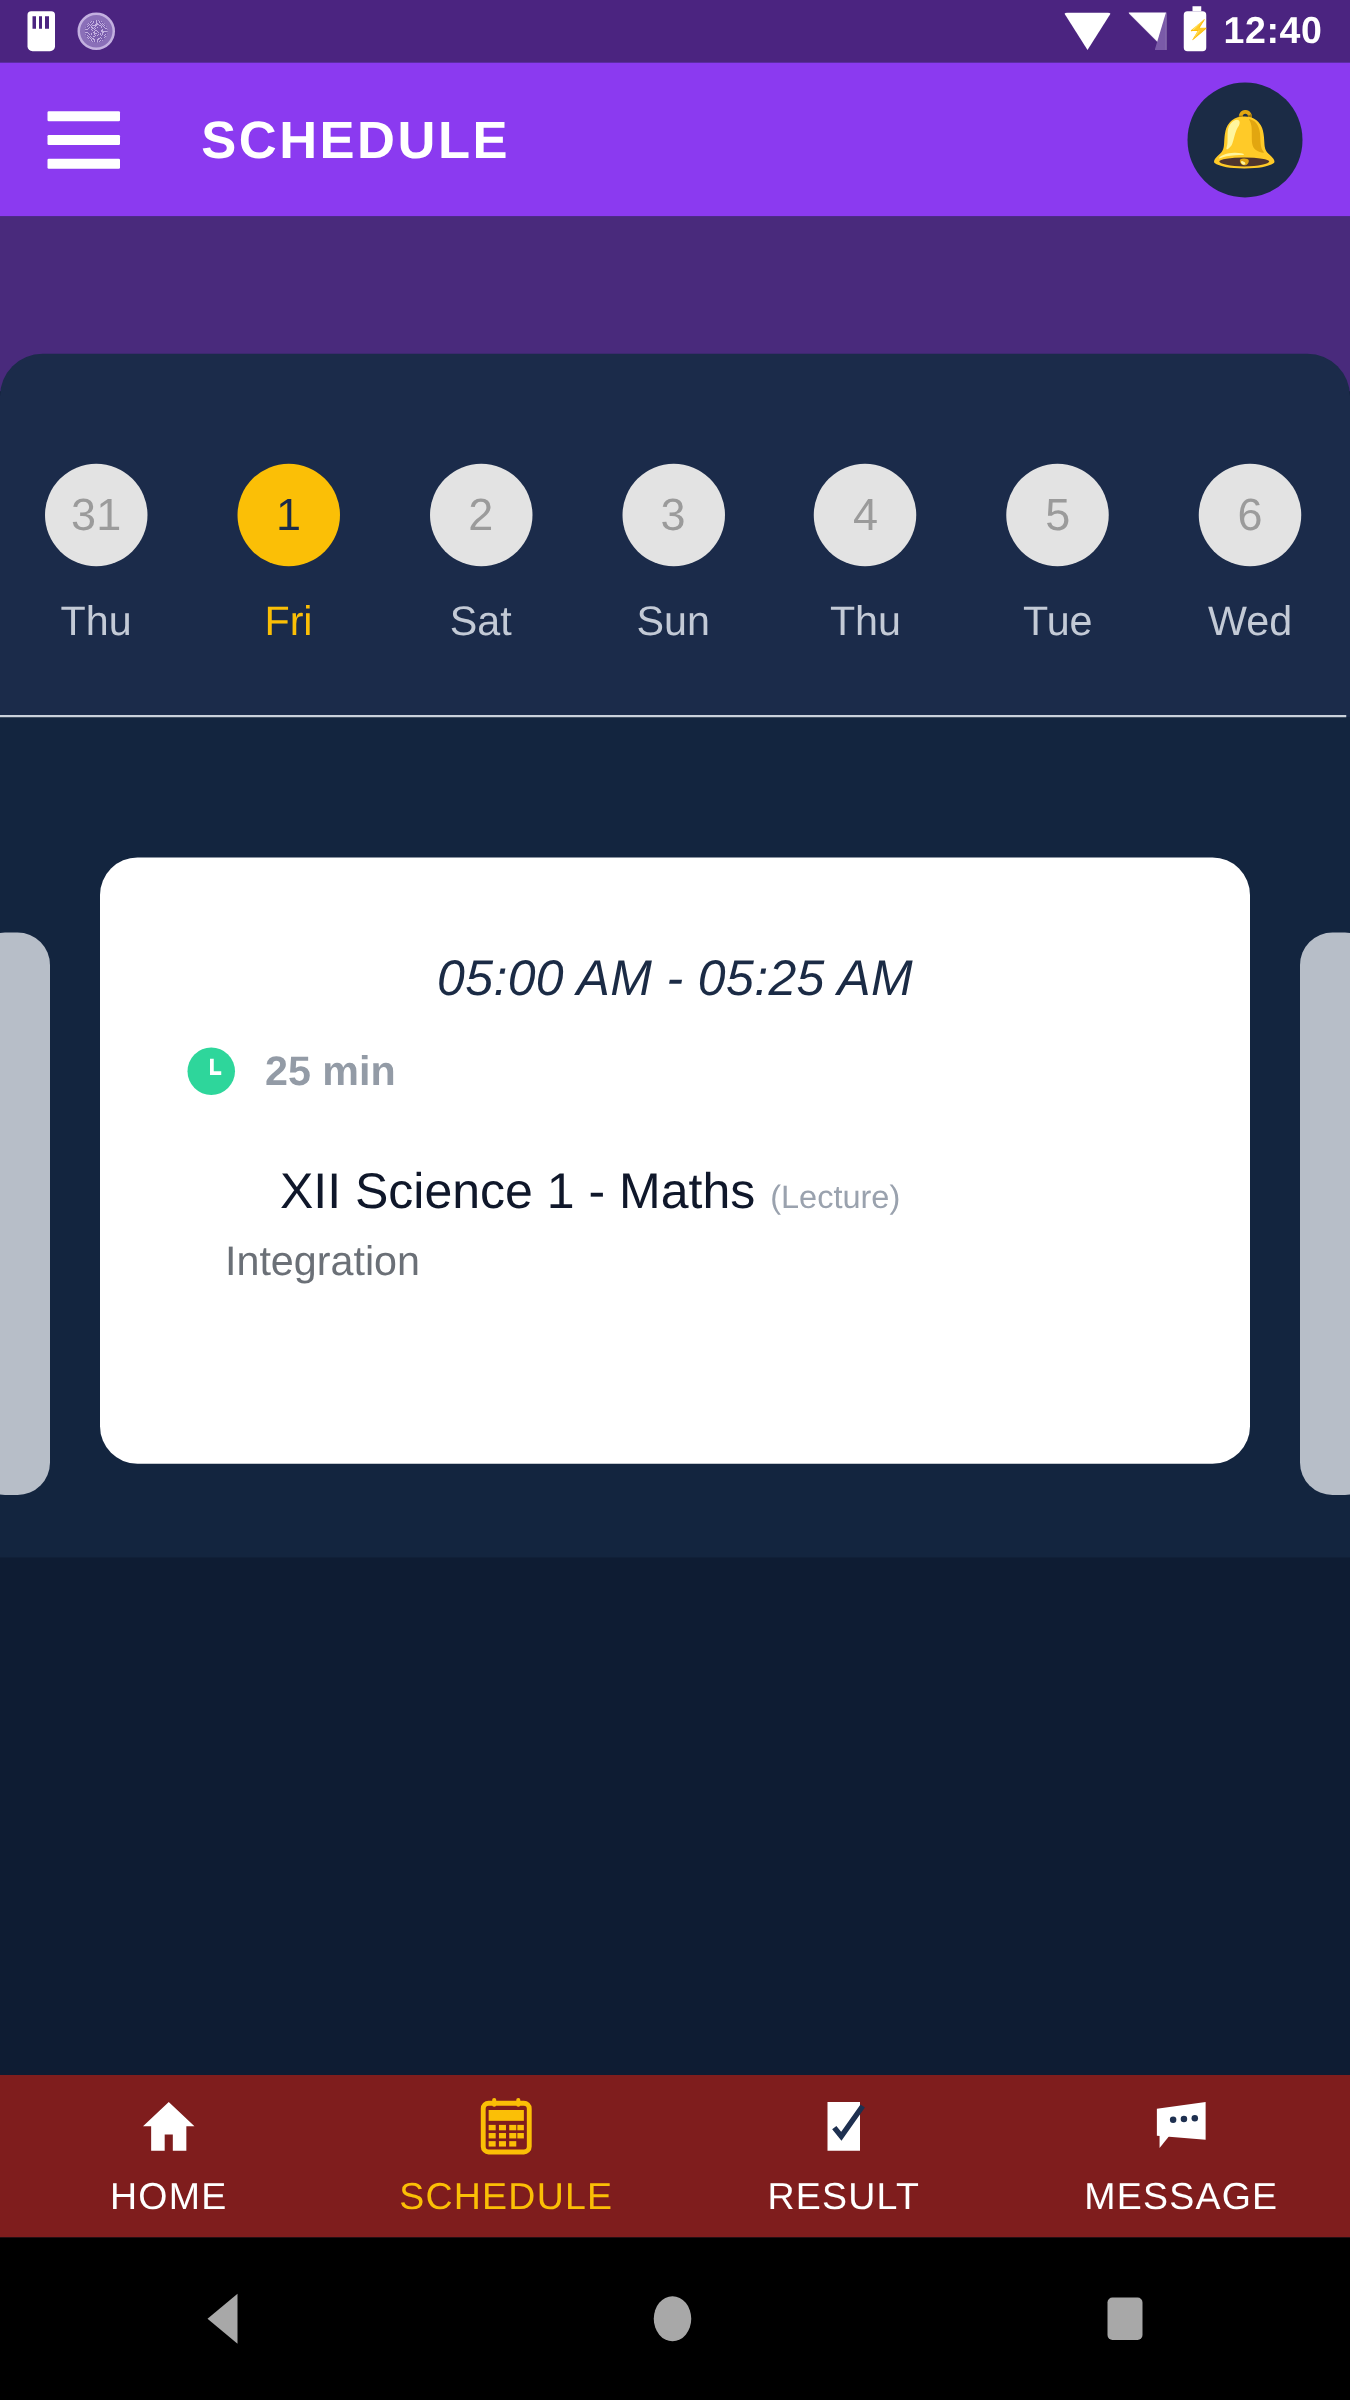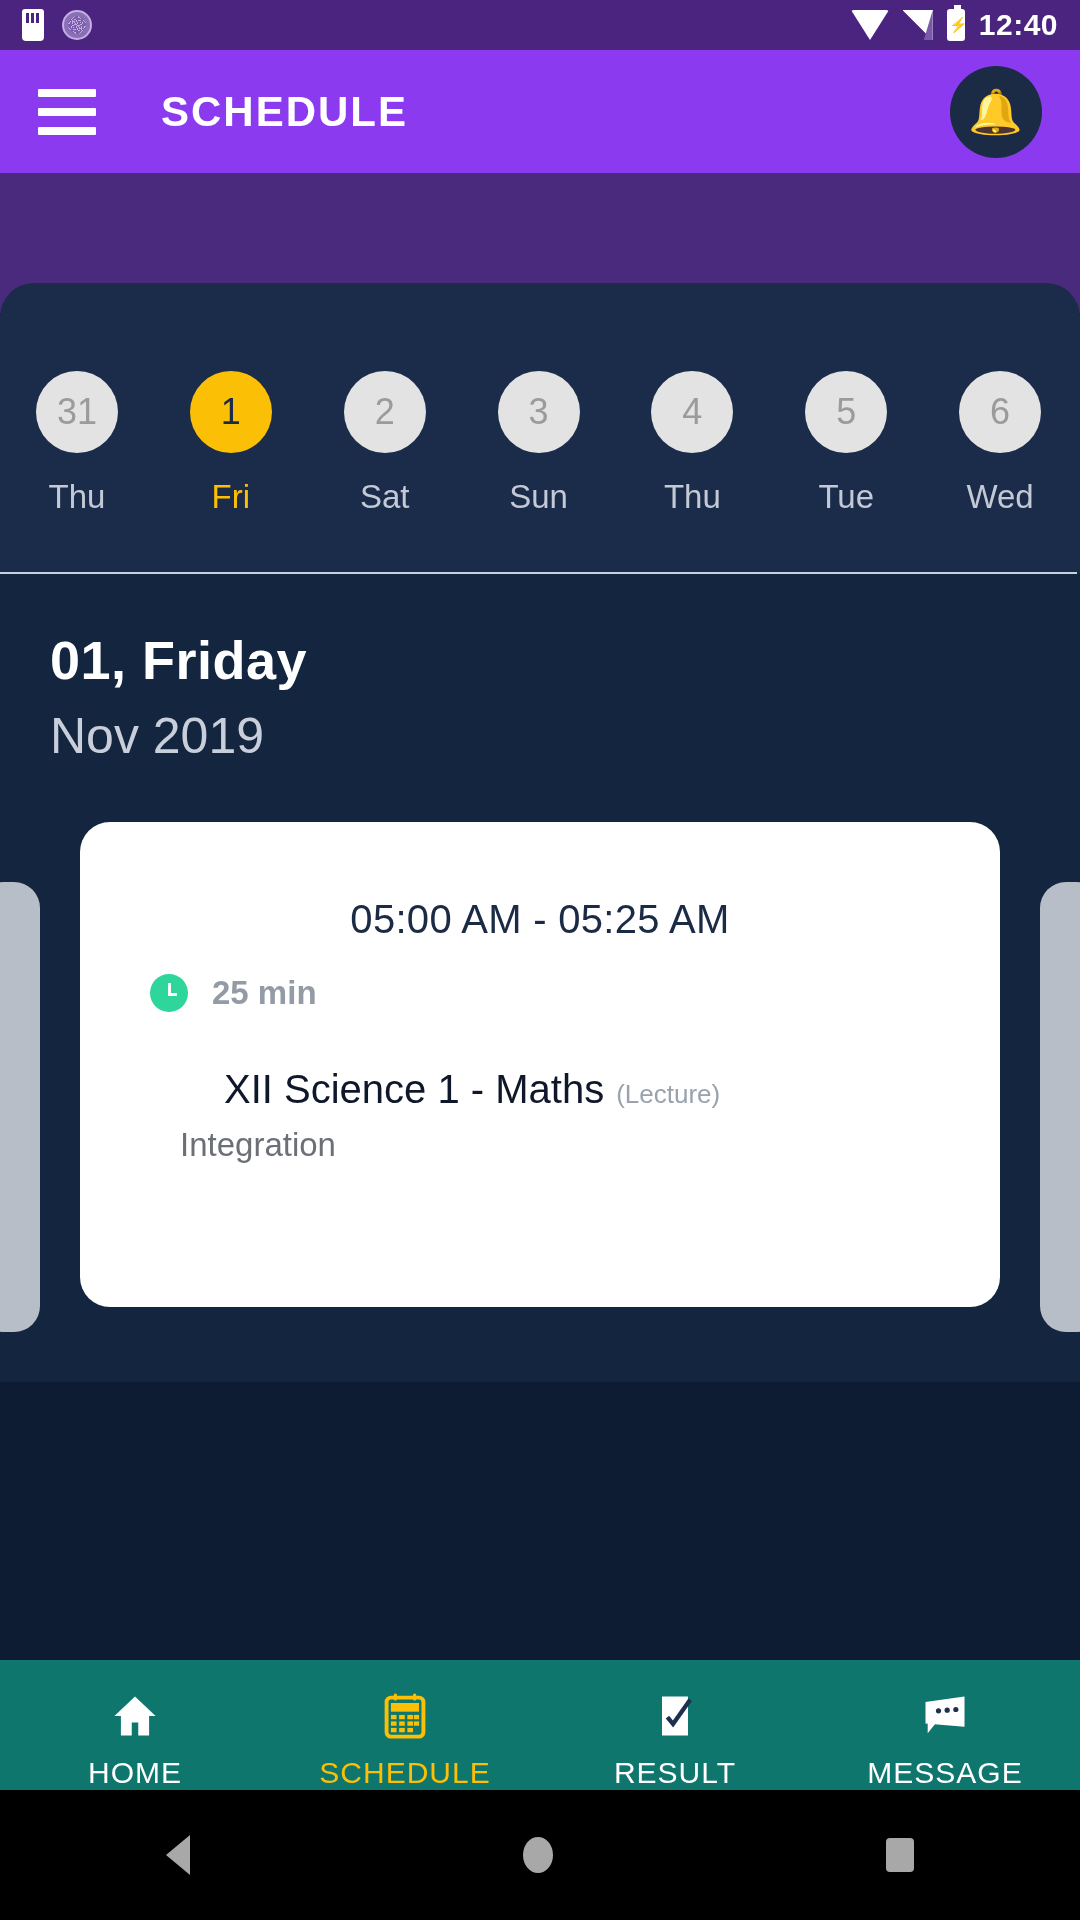--- a/index.html
+++ b/index.html
@@ -133,21 +133,21 @@
     background:#B7BEC8; border-radius:26px;
   }
   .peek.left{ left:-22px; }
   .peek.right{ right:-22px; }
   .main-card{
     position:absolute; left:80px; right:80px; top:0; height:485px;
     background:#fff; border-radius:30px;
     padding:75px 70px 0 70px;
   }
   .time-range{
-    font-size:40px; color:#1B2B45; text-align:center; letter-spacing:.3px;
+    font-size:40px; color:#1B2B45; text-align:center; letter-spacing:.3px;font-style:italic;
   }
   .dur-row{ display:flex; align-items:center; gap:24px; margin-top:32px;font-weight:bold; }
   .clock-dot{
     width:38px;height:38px;border-radius:50%;background:#2ED69B;
     position:relative; flex:none;
   }
   .clock-dot::before{
     content:"";position:absolute;left:18px;top:9px;width:3px;height:11px;background:#fff;
   }
   .clock-dot::after{
@@ -156,22 +156,22 @@
   .dur-text{ font-size:33px; color:#939BA6; }
   .subject-row{ margin-top:55px; padding-left:30px; display:flex; align-items:baseline; }
   .subject{ font-size:40px; color:#0f172a;margin-left:44px; }
   .subject-kind{ font-size:26px; color:#9AA2AE; margin-left:12px; }
   .topic-label{ font-size:33px; color:#9AA2AE; margin-top:16px; padding-left:30px; }
   .topic-value{ font-size:33px; color:#6B7077; margin-top:14px; padding-left:30px; }
 
   
   .bottomnav{
     position:absolute; left:0; right:0; bottom:130px;
-    height:130px; background:#0f766e;
-    display:flex; align-items:flex-end;
+    height:130px; background:#7f1d1d;
+    display:flex; align-items:center;
   }
   .nav-item{
     flex:1; display:flex; flex-direction:column; align-items:center; gap:14px;
     cursor:pointer;
   }
   .nav-label{ font-size:30px; color:#FFFFFF; letter-spacing:1px; }
   .nav-item.active .nav-label{ color:#FBBF06; }
   .nav-ico{ width:52px;height:52px; display:flex; align-items:center; justify-content:center; }
   .nav-ico svg{ width:52px; height:52px; }
 
@@ -254,24 +254,20 @@
       <div class="day-circle">6</div>
       <div class="day-name">Wed</div>
     </div>
 
   </div>
   <div class="strip-divider"></div>
 </div>
 
 <div class="content">
 
-  <div class="date-head">
-    <div class="date-main">01, Friday</div>
-    <div class="date-sub">Nov 2019</div>
-  </div>
 
   <div class="carousel">
     <div class="peek left"></div>
     <div class="peek right"></div>
 
     <div class="main-card">
       <div class="time-range">05:00 AM - 05:25 AM</div>
 
       <div class="dur-row">
         <div class="clock-dot"></div>

